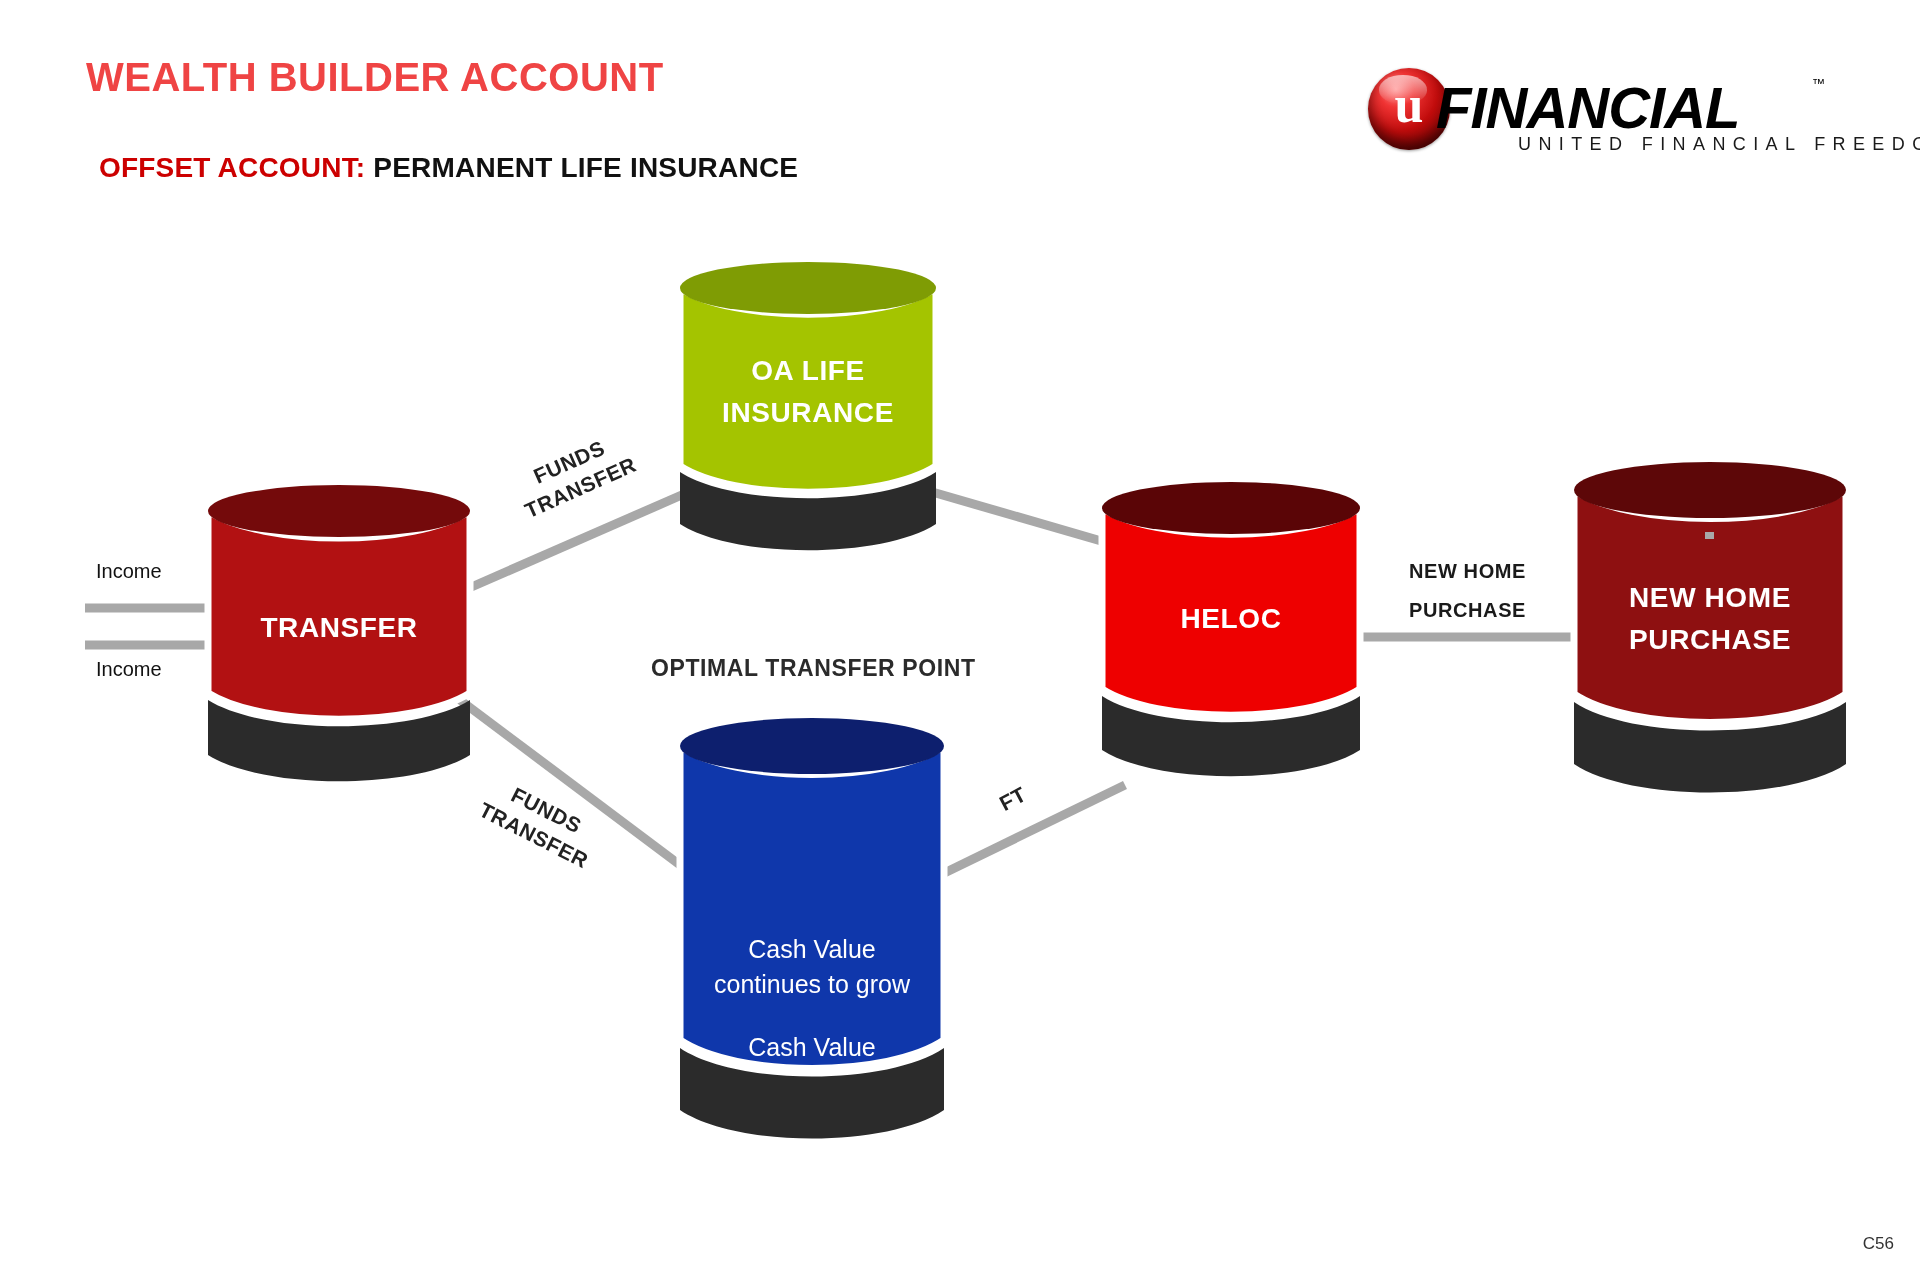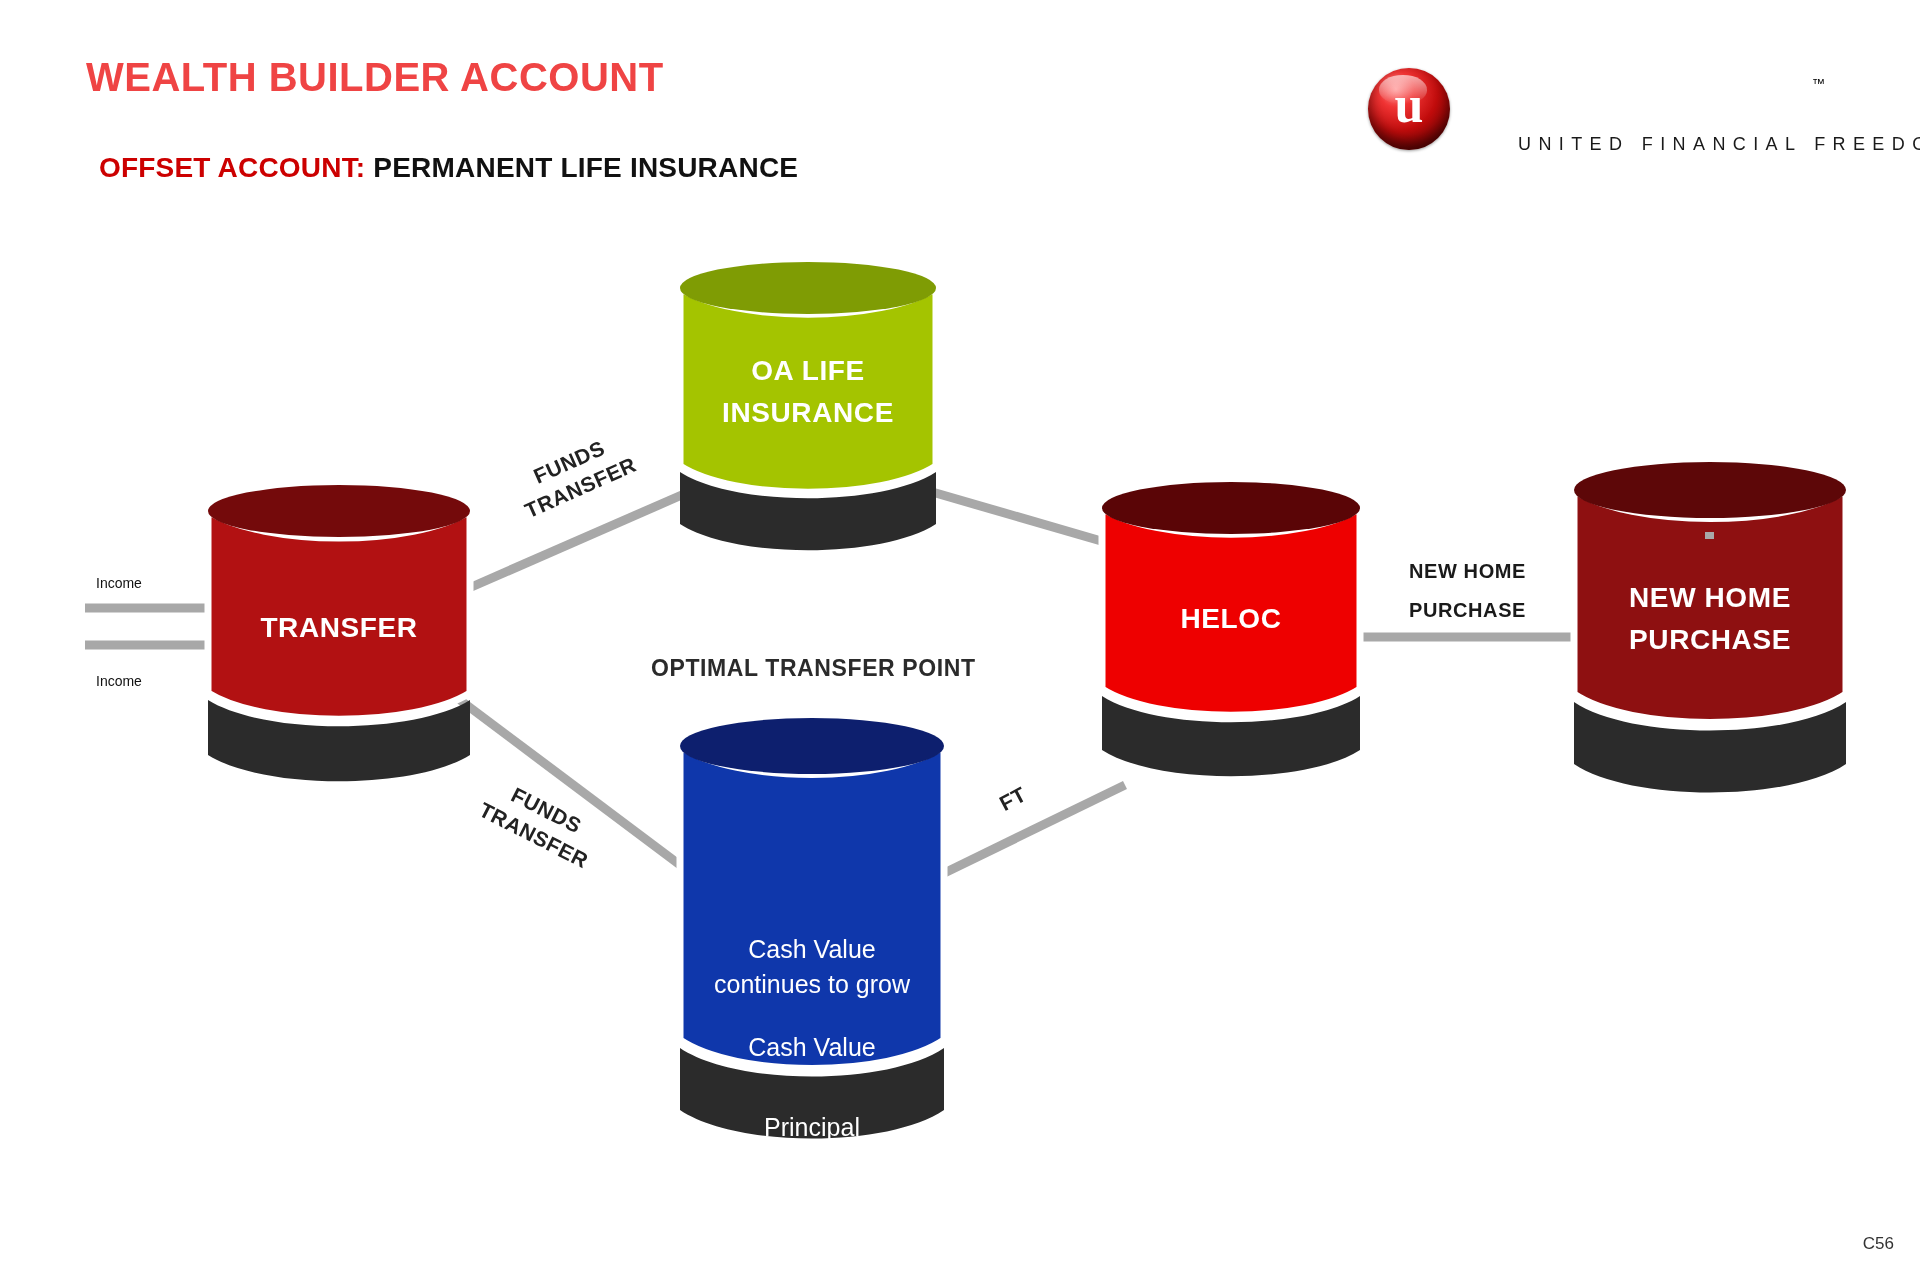--- a/index.html
+++ b/index.html
@@ -144,23 +144,22 @@
     line-height: 38px;
   }
 
   
   .txt {
     position: absolute;
     white-space: nowrap;
     color: #1a1a1a;
   }
   .txt.income {
-    font-size: 14px;
+    font-size: 20px;
     color: #111;
-    margin-top: 15px;
   }
   .txt.small-bold {
     font-size: 20px;
     font-weight: bold;
     letter-spacing: 0.6px;
   }
   .txt.mid-bold {
     font-size: 23px;
     font-weight: bold;
     letter-spacing: 0.6px;
@@ -188,20 +187,21 @@
 
 <div id="page-title">WEALTH BUILDER ACCOUNT</div>
 
 <div id="subtitle-row">
   <span class="sub-red">OFFSET ACCOUNT:</span><span class="sub-black"> PERMANENT LIFE INSURANCE</span>
 </div>
 
 <div id="logo">
   <div id="logo-orb"></div>
   <div id="logo-orb-letter">u</div>
+  <div id="logo-wordmark">FINANCIAL</div>
   <div id="logo-tm">™</div>
   <div id="logo-tagline">UNITED FINANCIAL FREEDOM</div>
 </div>
 
 <svg id="connectors" viewBox="0 0 1920 1276">
 
   <line x1="85" y1="608" x2="215" y2="608" stroke="#a8a8a8" stroke-width="9"></line>
   <line x1="85" y1="645" x2="215" y2="645" stroke="#a8a8a8" stroke-width="9"></line>
 
   <line x1="460" y1="592" x2="700" y2="487" stroke="#a8a8a8" stroke-width="9"></line>
@@ -239,21 +239,20 @@
 
 <div class="cyl" style="left:676px; top:718px; width:272px; height:432px;">
   <svg width="272" height="432" viewBox="0 0 272 432">
     <path d="M4 330 C 60 368, 212 368, 268 330 L 268 392 C 212 430, 60 430, 4 392 Z" fill="#2b2b2b"></path>
     <path d="M4 28 C 60 66, 212 66, 268 28 L 268 322 C 212 360, 60 360, 4 322 Z" fill="#0f37ab" stroke="#ffffff" stroke-width="7"></path>
     <ellipse cx="136" cy="28" rx="132" ry="28" fill="#0d1f6e"></ellipse>
   </svg>
   <div class="cyl-label plain" style="top:212px;">Cash Value</div>
   <div class="cyl-label plain" style="top:247px;">continues to grow</div>
   <div class="cyl-label plain" style="top:310px;">Cash Value</div>
-  <div class="cyl-label plain" style="top:390px;">Principal</div>
 </div>
 
 <div class="cyl" style="left:1098px; top:482px; width:266px; height:305px;">
   <svg width="266" height="305" viewBox="0 0 266 305">
     <path d="M4 214 C 58 249, 208 249, 262 214 L 262 268 C 208 303, 58 303, 4 268 Z" fill="#2b2b2b"></path>
     <path d="M4 26 C 58 61, 208 61, 262 26 L 262 207 C 208 242, 58 242, 4 207 Z" fill="#ee0000" stroke="#ffffff" stroke-width="7"></path>
     <ellipse cx="133" cy="26" rx="129" ry="26" fill="#5a0506"></ellipse>
   </svg>
   <div class="cyl-label bold" style="top:116px;">HELOC</div>
 </div>

